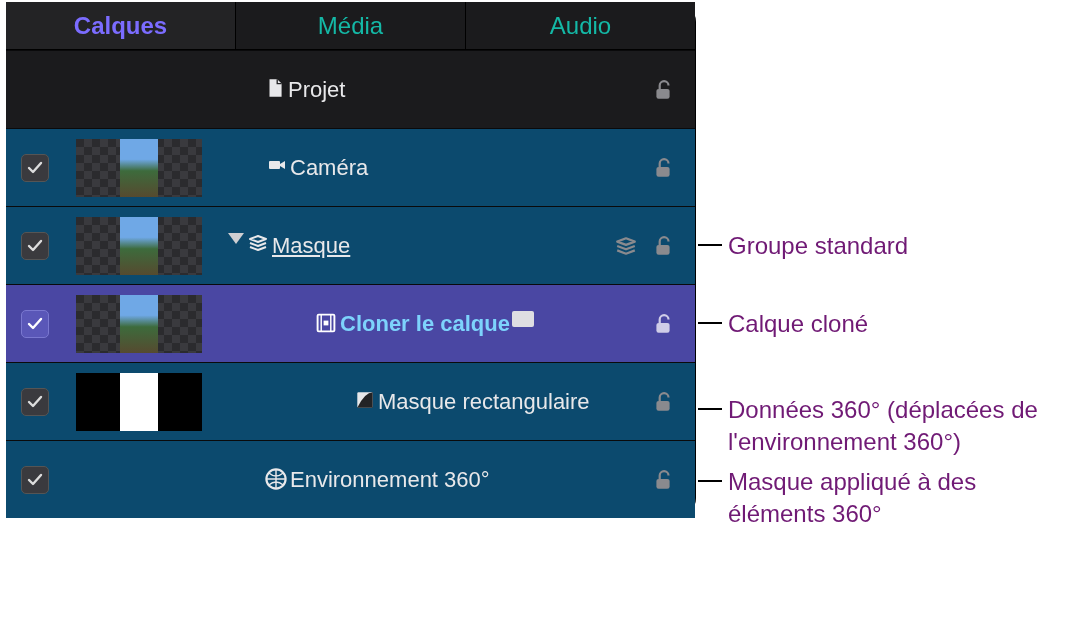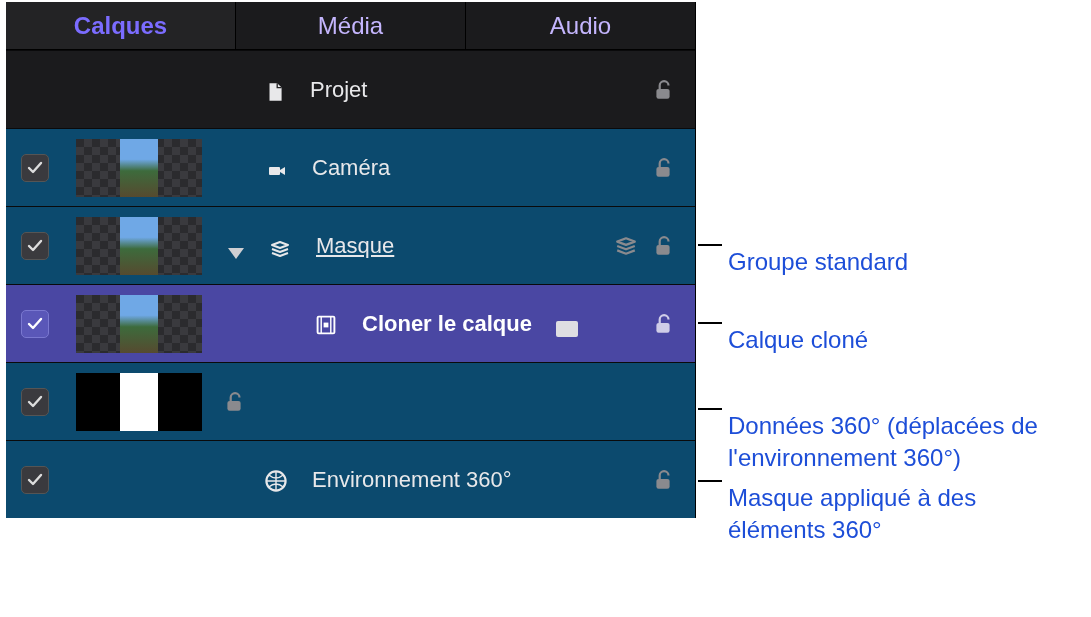--- a/index.html
+++ b/index.html
@@ -9,34 +9,35 @@
     width: 1091px;
     height: 617px;
     position: relative;
   }
   .panel {
     position: absolute;
     left: 6px; top: 2px;
     width: 690px;
     background: #1b1b1d;
     border-right: 1px solid #000;
+    border-radius: 20px;
   }
   .tabs {
     display: flex;
     height: 48px;
     background: #1b1b1d;
     border-bottom: 1px solid #000;
   }
   .tab {
     flex: 1;
     display: flex;
     align-items: center;
     justify-content: center;
     font-size: 24px;
-    color: #c4b5fd;
+    color: #14b8a6;
     border-right: 1px solid #000;
     cursor: pointer;
   }
   .tab.active {
     color: #7b6cff;
     font-weight: 600;
     background: #232325;
   }
   .tab:last-child { border-right: none; }
 
@@ -89,30 +90,30 @@
   .thumb .maskimg {
     width:126px; height:58px;
     background:#000;
     display:flex; align-items:center; justify-content:center;
   }
   .thumb .maskimg .white { width:38px; height:58px; background:#fff; }
 
   .body-cell {
     flex:1;
     display:flex;
-    align-items:flex-end;
-    gap:24px;
+    align-items:flex-start;
+    gap:2px;
     color:#e8e8ea;
     font-size:22px;
   }
   .body-cell.ind1 { padding-left: 50px; }
   .body-cell.ind2 { padding-left: 100px; }
   .body-cell.ind3 { padding-left: 140px; }
   .body-cell .underlined { text-decoration: underline; }
-  .row.selected .body-cell { color:#ffffff; font-weight:600; }
+  .row.selected .body-cell { color:#7dd3fc; font-weight:600; }
 
   .lock-cell {
     width: 40px;
     display:flex; align-items:center; justify-content:center;
     color:#8a8a8e;
   }
   .row.selected .lock-cell { color:#cfcde8; }
   .extra-icon { color:#8a8a8e; margin-right:6px; }
 
   .disclosure {
@@ -142,25 +143,24 @@
     display:flex;
     align-items:flex-start;
     pointer-events:none;
   }
   .callout .lead {
     border-top:2px solid #000;
     height:0;
   }
   .callout .txt {
     font-size:24px;
-    color:#1d4ed8;
+    color:#701a75;
     line-height:1.35;
     padding-left:6px;
     transform: translateY(-14px);
-    margin-top: 16px;
   }
 
   svg { display:block; }
 </style>
 </head>
 <body>
 
 <svg width="0" height="0" style="position:absolute">
   <defs>
     <g id="i-check">
@@ -343,20 +343,28 @@
           </svg>
         </div>
       </div>
     <div class="thumb-cell">
         <div class="thumb">
           <div class="maskimg">
             <div class="white"></div>
           </div>
         </div>
       </div>
+    <div class="body-cell ind3">
+      <span>
+          <svg width="22" height="22" viewBox="0 0 20 20" color="#e8e8ea">
+            <use href="#i-mask"></use>
+          </svg>
+        </span>
+      <span>Masque rectangulaire</span>
+    </div>
     <div class="lock-cell">
         <span>
           <svg width="22" height="22" viewBox="0 0 20 20">
             <use href="#i-lock-open"></use>
           </svg>
         </span>
       </div>
   </div>
 
   <div class="row">

